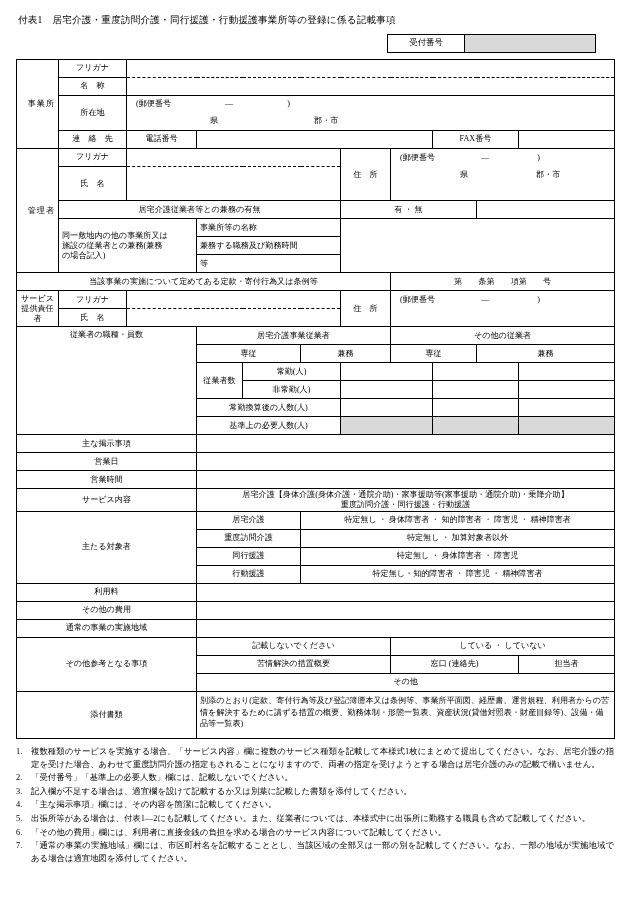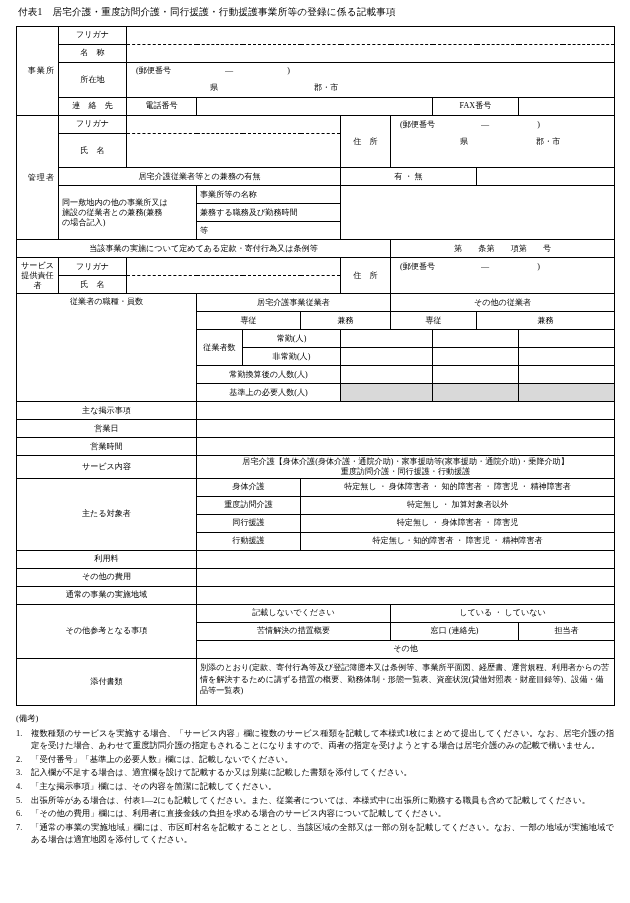--- a/index.html
+++ b/index.html
@@ -13,21 +13,21 @@
     font-family: "Liberation Serif", "DejaVu Serif", serif;
     color: #000;
     font-size: 8.2px;
     line-height: 1.25;
   }
   .page {
     position: relative;
     width: 630px;
     height: 903px;
     box-sizing: border-box;
-    padding: 6px 16px 6px 16px;
+    padding: 14px 16px 6px 16px;
   }
   .doc-title {
     font-size: 9.6px;
     margin: 0 0 8px 2px;
     letter-spacing: 0.2px;
   }
   
   .receipt-row {
     display: flex;
     justify-content: flex-end;
@@ -112,20 +112,26 @@
     line-height: 1.2;
   }
 </style>
 </head>
 <body>
 
 <div class="page">
 
   <div class="doc-title">付表1　居宅介護・重度訪問介護・同行援護・行動援護事業所等の登録に係る記載事項</div>
 
+  <div class="receipt-row">
+    <div class="receipt-box">
+      <div class="receipt-label">受付番号</div>
+      <div class="receipt-value shade"></div>
+    </div>
+  </div>
 
   <table class="main">
     <colgroup>
       <col style="width:42px">
       <col style="width:68px">
       <col style="width:70px">
       <col style="width:46px">
       <col style="width:58px">
       <col style="width:40px">
       <col style="width:50px">
@@ -315,21 +321,21 @@
       <td class="c tall" colspan="9">
         <span class="multi" style="align-items:center">
           <span>居宅介護【身体介護(身体介護・通院介助)・家事援助等(家事援助・通院介助)・乗降介助】</span>
           <span>重度訪問介護・同行援護・行動援護</span>
         </span>
       </td>
     </tr>
 
     <tr>
       <td class="c" colspan="3" rowspan="4">主たる対象者</td>
-      <td class="c" colspan="2">身体介護</td>
+      <td class="c" colspan="2">居宅介護</td>
       <td class="c" colspan="7">特定無し ・ 身体障害者 ・ 知的障害者 ・ 障害児 ・ 精神障害者</td>
     </tr>
     <tr>
       <td class="c" colspan="2">重度訪問介護</td>
       <td class="c" colspan="7">特定無し ・ 加算対象者以外</td>
     </tr>
     <tr>
       <td class="c" colspan="2">同行援護</td>
       <td class="c" colspan="7">特定無し ・ 身体障害者 ・ 障害児</td>
     </tr>
@@ -366,21 +372,20 @@
     </tr>
 
     <tr>
       <td class="c" colspan="3">添付書類</td>
       <td class="l" colspan="9" style="height:42px;vertical-align:top;padding-top:3px;line-height:1.45">別添のとおり(定款、寄付行為等及び登記簿謄本又は条例等、事業所平面図、経歴書、運営規程、利用者からの苦情を解決するために講ずる措置の概要、勤務体制・形態一覧表、資産状況(貸借対照表・財産目録等)、設備・備品等一覧表)</td>
     </tr>
   </tbody>
     </table>
 
   <div class="notes">
-    <div class="bikou">(備考)</div>
     <div class="note-item">
       <div class="note-num">1.</div>
       <div class="note-text">複数種類のサービスを実施する場合、「サービス内容」欄に複数のサービス種類を記載して本様式1枚にまとめて提出してください。なお、居宅介護の指定を受けた場合、あわせて重度訪問介護の指定もされることになりますので、両者の指定を受けようとする場合は居宅介護のみの記載で構いません。</div>
     </div>
     <div class="note-item">
       <div class="note-num">2.</div>
       <div class="note-text">「受付番号」「基準上の必要人数」欄には、記載しないでください。</div>
     </div>
     <div class="note-item">
       <div class="note-num">3.</div>

